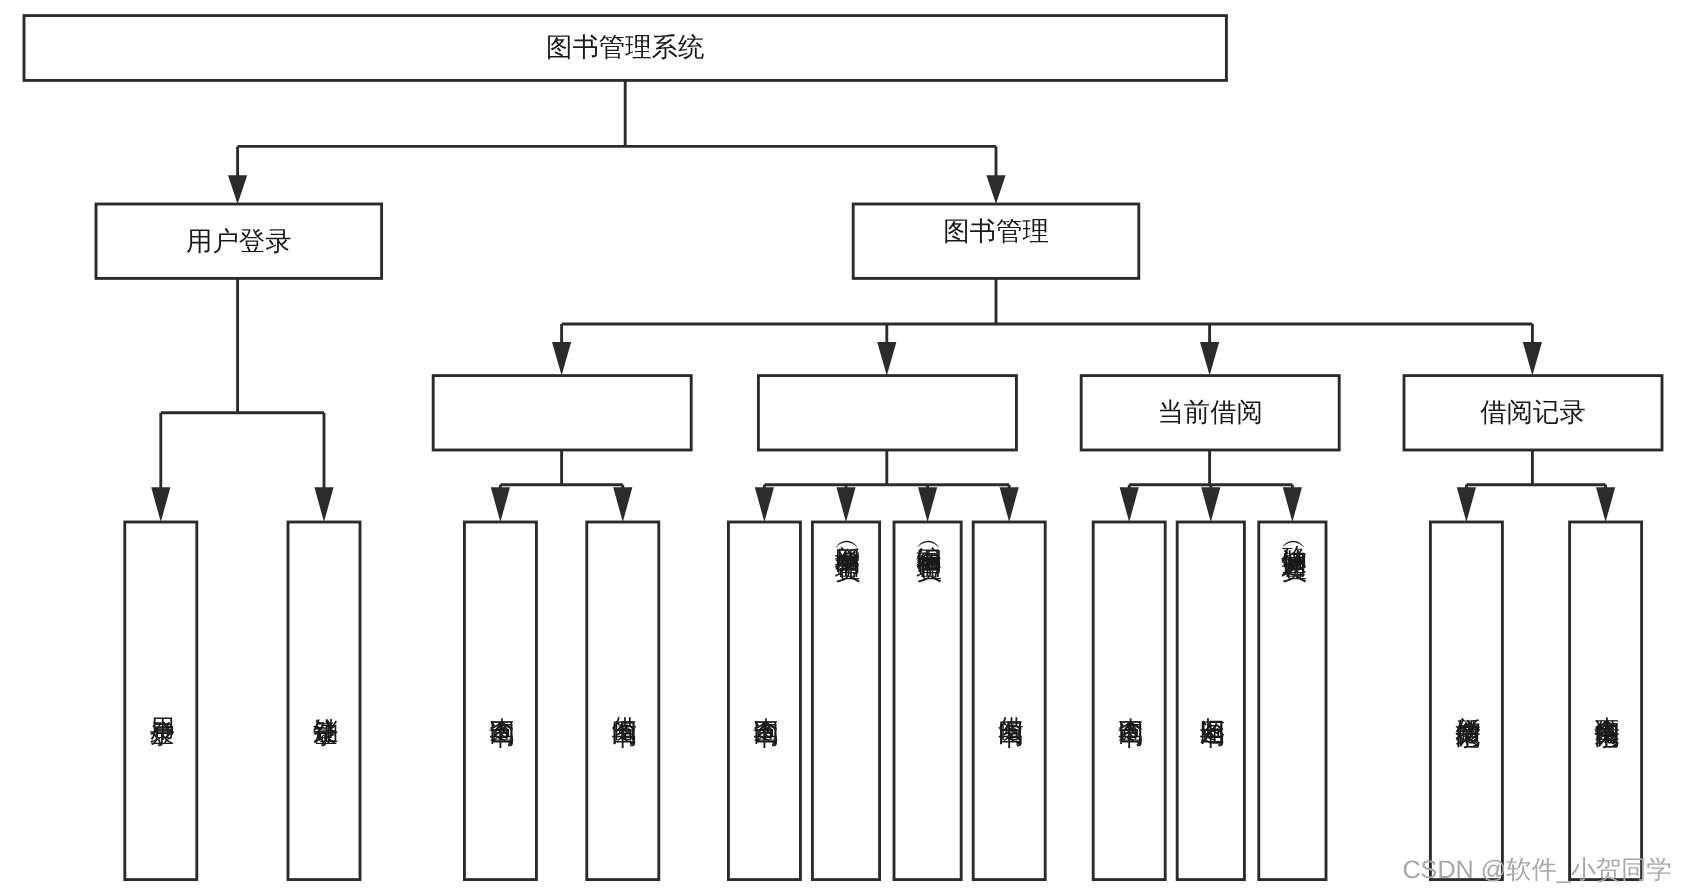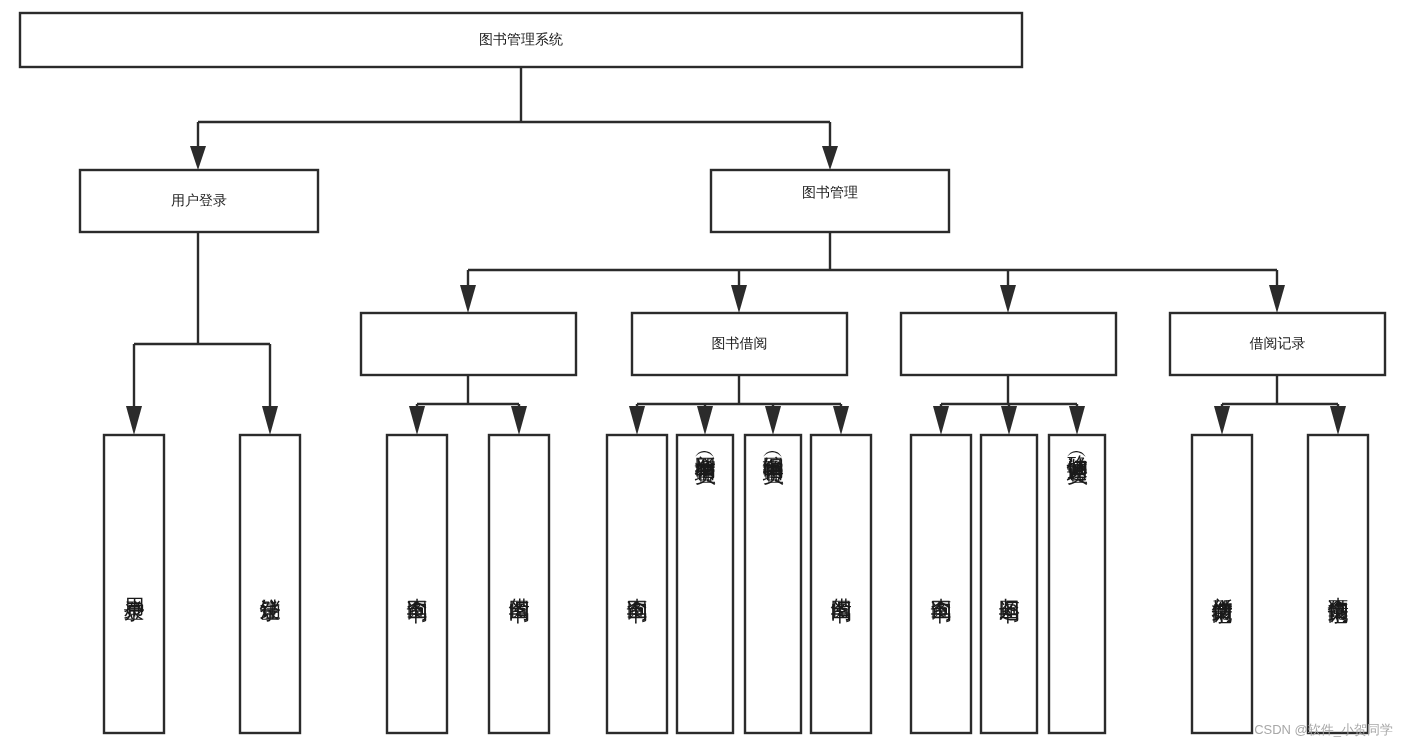--- a/index.html
+++ b/index.html
@@ -61,30 +61,30 @@
   }
   .hlabel-wrap {
     position: absolute;
     display: flex;
     align-items: center;
     justify-content: center;
     pointer-events: none;
   }
   .hlabel-text {
     font-family: "Liberation Sans", sans-serif;
-    font-size: 14px;
+    font-size: 22px;
     color: #1a1a1a;
     white-space: nowrap;
   }
   #watermark {
     position: absolute;
     right: 12px;
     bottom: 8px;
     font-family: "Liberation Sans", sans-serif;
-    font-size: 13px;
+    font-size: 21px;
     color: #a8a8a8;
     white-space: nowrap;
     pointer-events: none;
   }
 </style>
 </head>
 <body>
 
 <div id="diagram-root">
 
@@ -202,22 +202,22 @@
     <span class="hlabel-text">图书管理系统</span>
   </div>
 
   <div class="hlabel-wrap" style="left:80px; top:170px; width:238px; height:62px;">
     <span class="hlabel-text">用户登录</span>
   </div>
   <div class="hlabel-wrap" style="left:711px; top:170px; width:238px; height:46px;">
     <span class="hlabel-text">图书管理</span>
   </div>
 
-  <div class="hlabel-wrap" style="left:632px; top:313px; width:215px; height:62px;">
-    <span class="hlabel-text">图书借阅</span>
+  <div class="hlabel-wrap" style="left:901px; top:313px; width:215px; height:62px;">
+    <span class="hlabel-text">当前借阅</span>
   </div>
   <div class="hlabel-wrap" style="left:1170px; top:313px; width:215px; height:62px;">
     <span class="hlabel-text">借阅记录</span>
   </div>
 
   <div class="vlabel-wrap" style="left:104px; top:435px; width:60px; height:298px;">
     <span class="vlabel-text">用户登录</span>
   </div>
   <div class="vlabel-wrap" style="left:240px; top:435px; width:60px; height:298px;">
     <span class="vlabel-text">注销登录</span>

